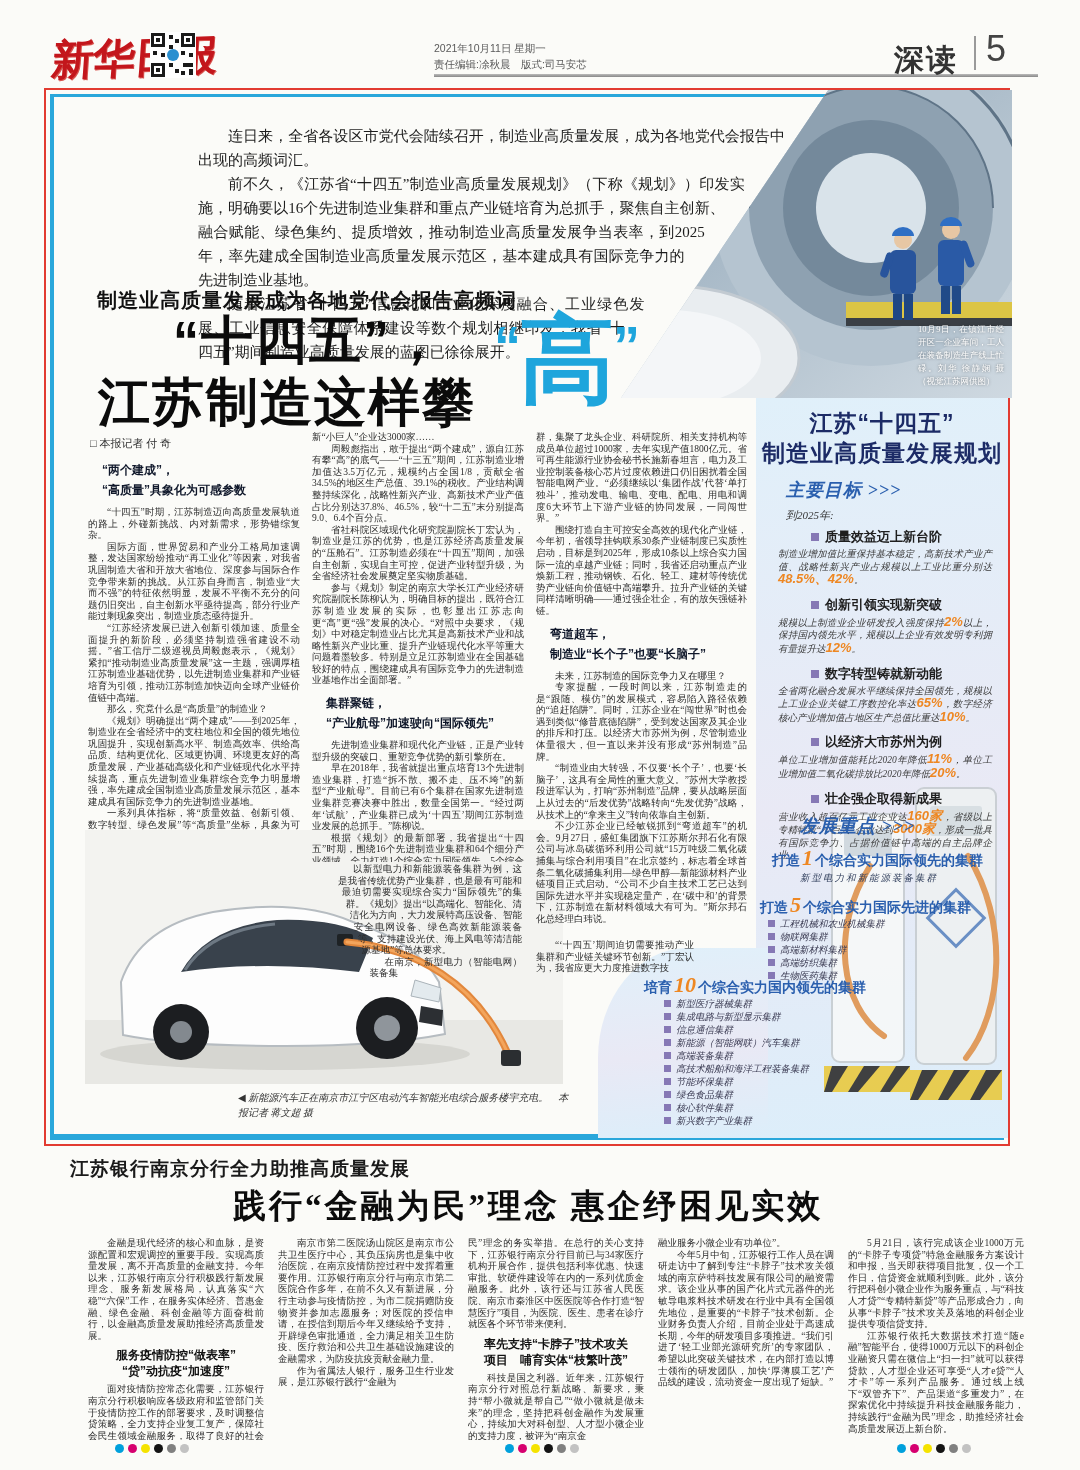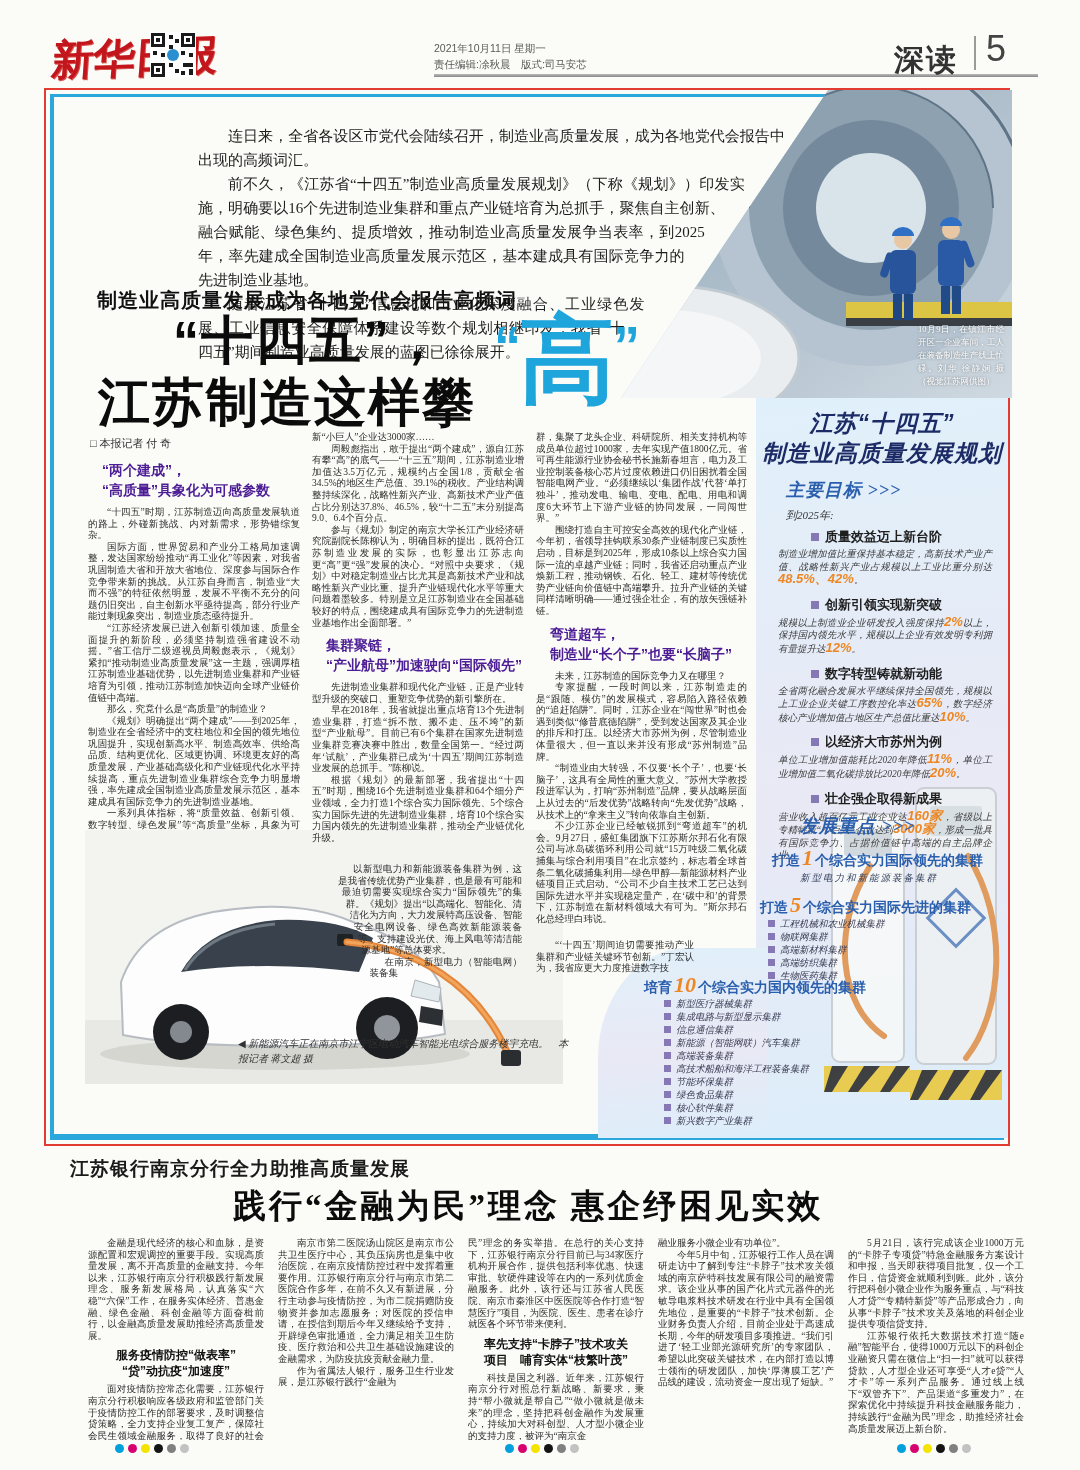--- a/index.html
+++ b/index.html
@@ -43,38 +43,38 @@
   .hl2{left:98px;top:368px;}
   .gao-wrap{left:494px;top:312px;z-index:4;display:flex;align-items:flex-start;color:#1ea5dc;
             font-family:"Liberation Sans",sans-serif;font-weight:900;}
   .gao-q{font-size:54px;line-height:54px;margin-top:6px;}
   .gao-ch{font-size:96px;line-height:96px;margin:0 -2px;}
   
   .byline{left:90px;top:436px;font-size:11px;color:#333;z-index:4;}
   .bodytext{font-size:9.5px;line-height:11.6px;text-align:justify;color:#2b2b2b;overflow:hidden;z-index:4;}
   .bodytext p{margin:0;text-indent:2em;}
   .bodytext p.noindent{text-indent:0;}
-  .colhead{font-family:"Liberation Sans","DejaVu Sans",sans-serif;font-weight:bold;color:#4c1d95;
-           font-size:14px;line-height:20px;margin:6px 0 7px 14px;text-indent:0;}
+  .colhead{font-family:"Liberation Sans","DejaVu Sans",sans-serif;font-weight:bold;color:#0f172a;
+           font-size:12px;line-height:20px;margin:6px 0 7px 14px;text-indent:0;}
   .col1{left:88px;top:454px;width:212px;height:378px;}
   .col2{left:312px;top:432px;width:212px;height:430px;}
   .col2b{left:330px;top:864px;width:192px;height:180px;}
   .col2b .spacerL{float:left;width:60px;height:176px;shape-outside:polygon(0 0,100% 100%,0 100%);}
   .col3{left:536px;top:432px;width:211px;height:506px;}
   .col3b{left:536px;top:940px;width:158px;height:76px;}
   
   .car-photo{left:85px;top:830px;width:478px;height:254px;z-index:2;background:#f3f3f0;}
-  .car-cap{left:238px;top:1036px;width:336px;font-size:10px;font-style:italic;color:#333;
+  .car-cap{left:238px;top:1090px;width:336px;font-size:10px;font-style:italic;color:#333;
            line-height:15px;z-index:4;}
   
   .sb-bg{background:linear-gradient(175deg,#e0f0fa 0%,#e9e9f5 55%,#dceefa 100%);}
   .sbA{left:756px;top:398px;width:252px;height:740px;z-index:1;}
   .sbB{left:598px;top:948px;width:170px;height:190px;z-index:1;border-top-left-radius:90px 110px;}
   .sb-title{width:252px;text-align:center;font-family:"Liberation Sans",sans-serif;font-weight:900;
-            font-size:23px;color:#1c2b66;letter-spacing:1px;z-index:4;left:756px;font-style:italic;}
+            font-size:23px;color:#1c2b66;letter-spacing:1px;z-index:4;left:756px;}
   .sb-label{font-style:italic;font-weight:bold;font-size:18px;color:#2a5fae;z-index:4;
             font-family:"Liberation Serif",serif;letter-spacing:1px;}
   .sb-deadline{left:786px;top:508px;font-style:italic;font-size:11px;color:#333;z-index:4;}
   .goals{left:776px;top:528px;width:216px;z-index:4;}
   .goal{margin-bottom:9px;}
   .goal-h{font-family:"Liberation Sans",sans-serif;font-weight:bold;font-size:13px;color:#1e1e1e;
           margin-bottom:2px;padding-left:35px;}
   .bullet{display:inline-block;width:8px;height:8px;background:#8678b5;margin-right:6px;}
   .goal-b{font-size:9.5px;line-height:12.6px;font-style:italic;color:#3a3a3a;text-align:justify;
           padding-left:2px;}
@@ -220,20 +220,21 @@
     <p>国际方面，世界贸易和产业分工格局加速调整，发达国家纷纷推动“再工业化”等因素，对我省巩固制造大省和开放大省地位、深度参与国际合作竞争带来新的挑战。从江苏自身而言，制造业“大而不强”的特征依然明显，发展不平衡不充分的问题仍旧突出，自主创新水平亟待提高，部分行业产能过剩现象突出，制造业质态亟待提升。</p>
     <p>“江苏经济发展已进入创新引领加速、质量全面提升的新阶段，必须坚持制造强省建设不动摇。”省工信厅二级巡视员周毅彪表示，《规划》紧扣“推动制造业高质量发展”这一主题，强调厚植江苏制造业基础优势，以先进制造业集群和产业链培育为引领，推动江苏制造加快迈向全球产业链价值链中高端。</p>
     <p>那么，究竟什么是“高质量”的制造业？</p>
     <p>《规划》明确提出“两个建成”——到2025年，制造业在全省经济中的支柱地位和全国的领先地位巩固提升，实现创新高水平、制造高效率、供给高品质、结构更优化、区域更协调、环境更友好的高质量发展，产业基础高级化和产业链现代化水平持续提高，重点先进制造业集群综合竞争力明显增强，率先建成全国制造业高质量发展示范区，基本建成具有国际竞争力的先进制造业基地。</p>
     <p>一系列具体指标，将“质量效益、创新引领、数字转型、绿色发展”等“高质量”坐标，具象为可感可追的参数——高新技术产业产值、战略性新兴产业占规模以上工业比重分别达48.5%、42%；规模以上制造业企业研发投入强度保持在2%以上；数字经济核心产业增加值占地区生产总值比重10%以上；单位工业增加值能耗比2020年降低17%；营收超百亿元工业企业达160家，省级以上专精特</p>
   </div>
 
   <div class="abs bodytext col2">
     <p class="noindent">新“小巨人”企业达3000家……</p>
     <p>周毅彪指出，敢于提出“两个建成”，源自江苏有攀“高”的底气——“十三五”期间，江苏制造业增加值达3.5万亿元，规模约占全国1/8，贡献全省34.5%的地区生产总值、39.1%的税收。产业结构调整持续深化，战略性新兴产业、高新技术产业产值占比分别达37.8%、46.5%，较“十二五”末分别提高9.0、6.4个百分点。</p>
+    <p>省社科院区域现代化研究院副院长丁宏认为，制造业是江苏的优势，也是江苏经济高质量发展的“压舱石”。江苏制造必须在“十四五”期间，加强自主创新，实现自主可控，促进产业转型升级，为全省经济社会发展奠定坚实物质基础。</p>
     <p>参与《规划》制定的南京大学长江产业经济研究院副院长陈柳认为，明确目标的提出，既符合江苏制造业发展的实际，也彰显出江苏志向更“高”更“强”发展的决心。“对照中央要求，《规划》中对稳定制造业占比尤其是高新技术产业和战略性新兴产业比重、提升产业链现代化水平等重大问题着墨较多。特别是立足江苏制造业在全国基础较好的特点，围绕建成具有国际竞争力的先进制造业基地作出全面部署。”</p>
     <div class="colhead">
       <div>集群聚链，</div>
       <div>“产业航母”加速驶向“国际领先”</div>
     </div>
     <p>先进制造业集群和现代化产业链，正是产业转型升级的突破口、重塑竞争优势的新引擎所在。</p>
     <p>早在2018年，我省就提出重点培育13个先进制造业集群，打造“拆不散、搬不走、压不垮”的新型“产业航母”。目前已有6个集群在国家先进制造业集群竞赛决赛中胜出，数量全国第一。“经过两年‘试航’，产业集群已成为‘十四五’期间江苏制造业发展的总抓手。”陈柳说。</p>
     <p>根据《规划》的最新部署，我省提出“十四五”时期，围绕16个先进制造业集群和64个细分产业领域，全力打造1个综合实力国际领先、5个综合实力国际先进的先进制造业集群，培育10个综合实力国内领先的先进制造业集群，推动全产业链优化升级。</p>
 
   </div>

